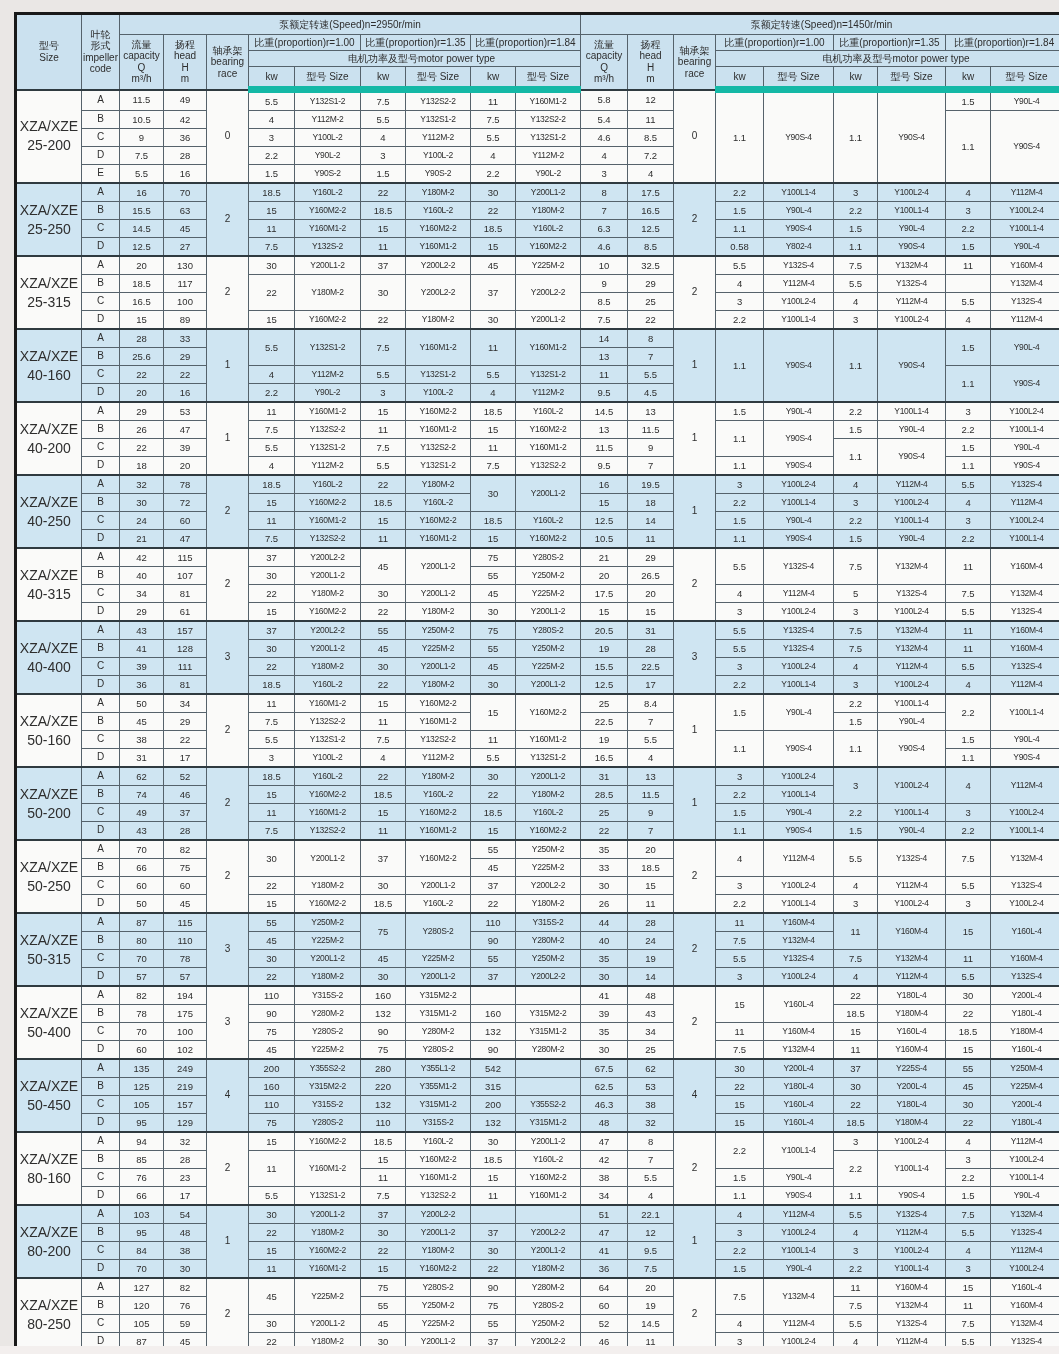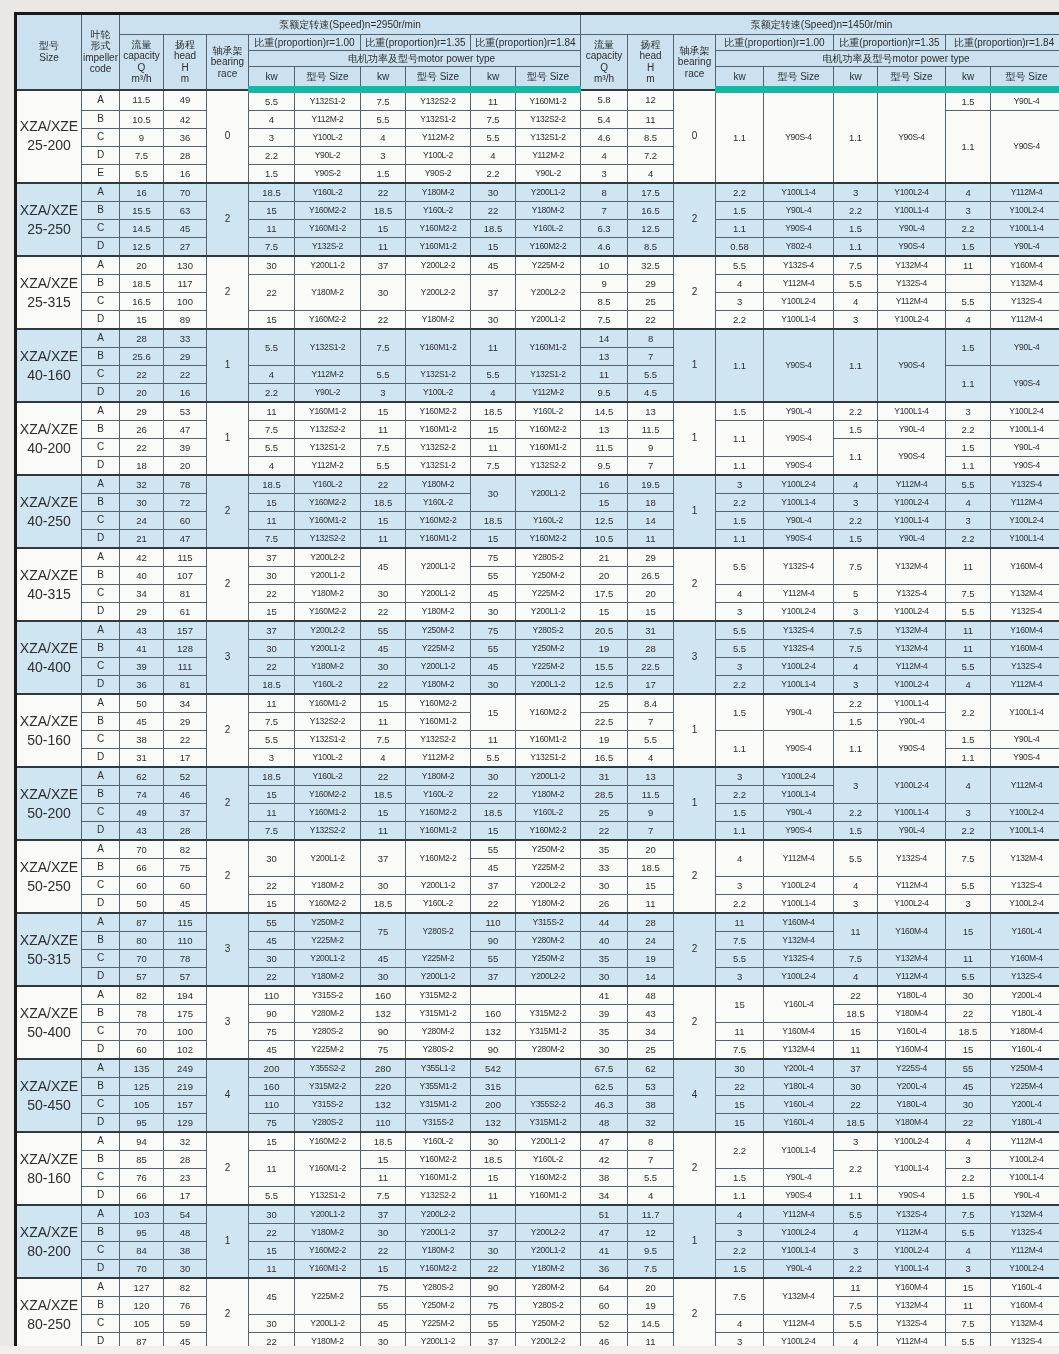--- a/index.html
+++ b/index.html
@@ -1237,21 +1237,21 @@
           <td class="num">103</td>
           <td class="num">54</td>
           <td rowspan="4" class="bearing">1</td>
           <td class="num">30</td>
           <td class="mod">Y200L1-2</td>
           <td class="num">37</td>
           <td class="mod">Y200L2-2</td>
           <td class="num"></td>
           <td class="mod"></td>
           <td class="num">51</td>
-          <td class="num">11.7</td>
+          <td class="num">22.1</td>
           <td rowspan="4" class="bearing">1</td>
           <td class="num">4</td>
           <td class="mod">Y112M-4</td>
           <td class="num">5.5</td>
           <td class="mod">Y132S-4</td>
           <td class="num">7.5</td>
           <td class="mod">Y132M-4</td>
         </tr>
         <tr class="g-blue">
           <td class="imp">B</td>

